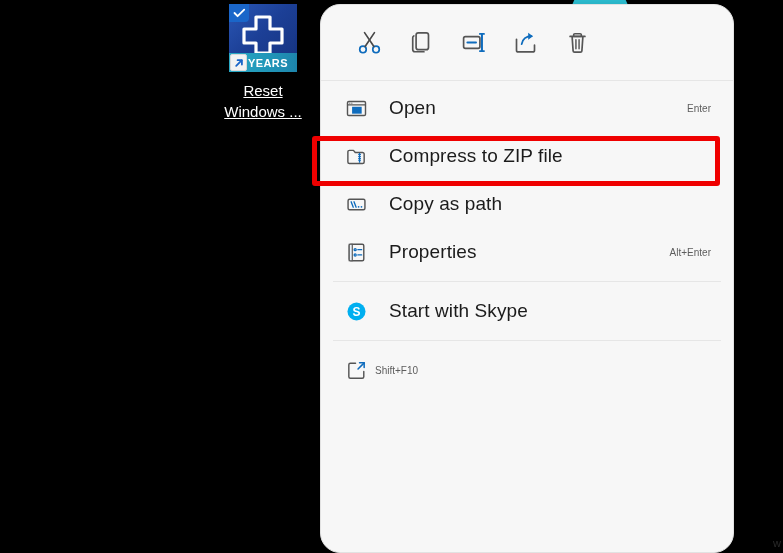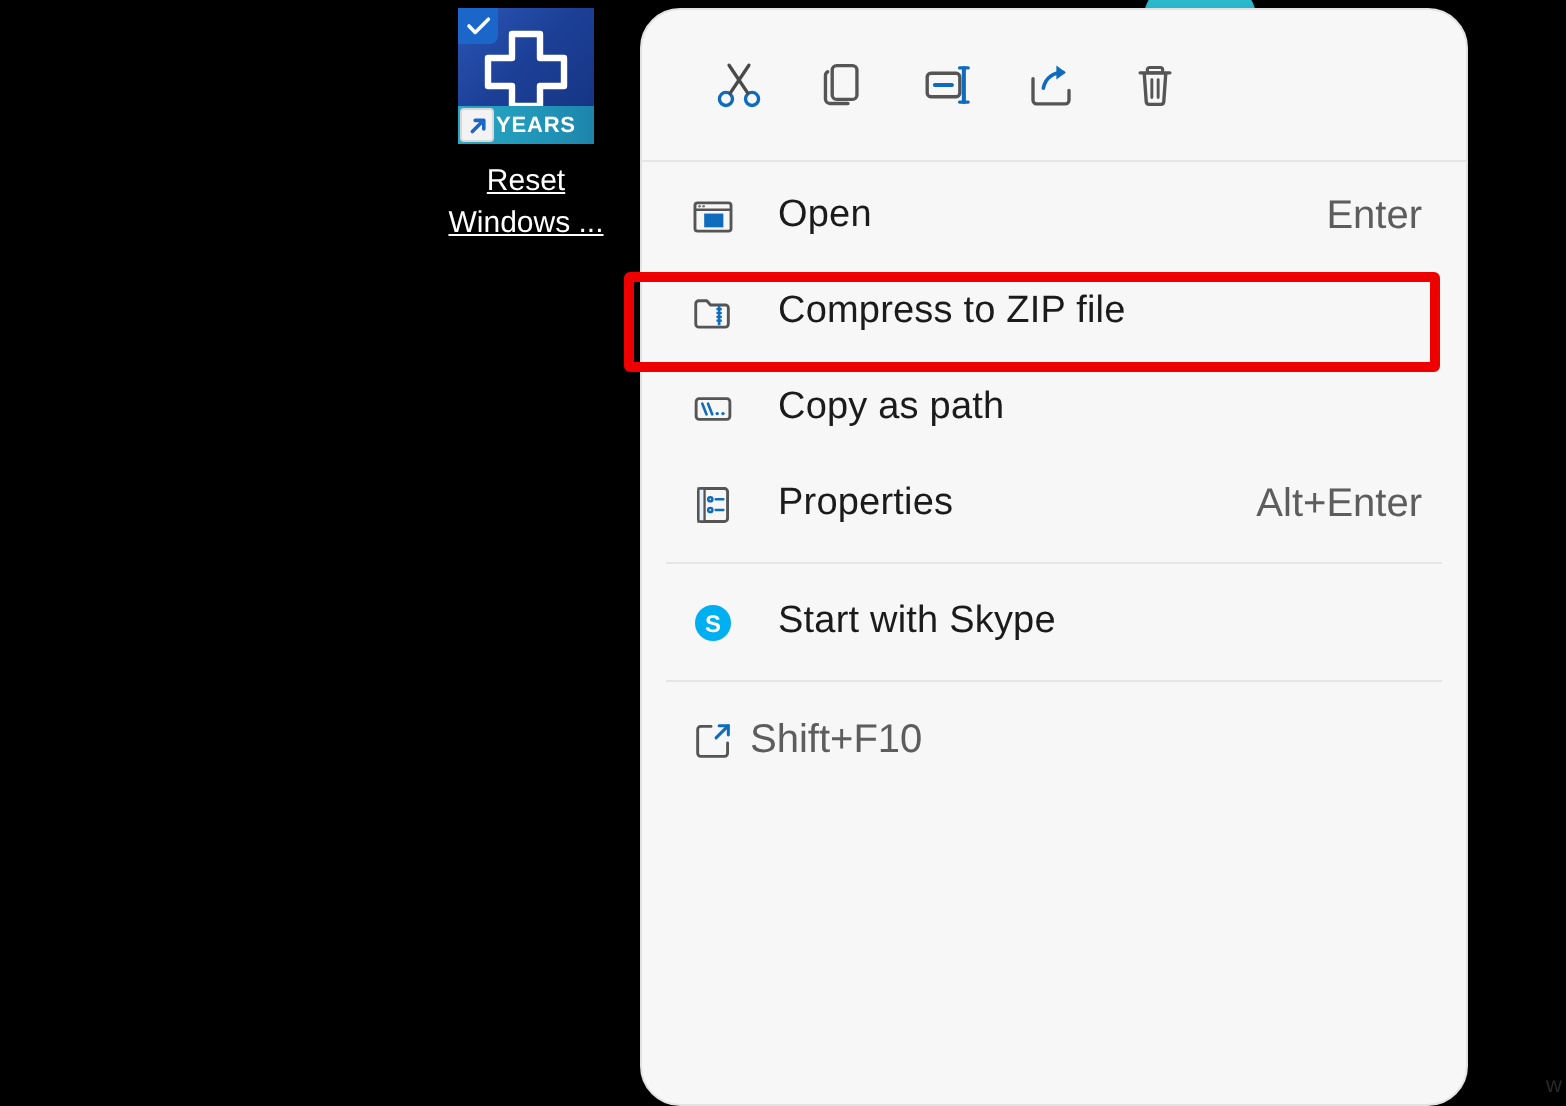--- a/index.html
+++ b/index.html
@@ -143,21 +143,21 @@
   .mi-icon svg { display: block; }
   .mi-label {
     flex: 1;
     font-size: 19px;
     color: #1b1b1b;
     font-family: "Liberation Sans", sans-serif;
     letter-spacing: 0.1px;
     padding-left: 14px;
   }
   .mi-accel {
-    font-size: 20px;
+    font-size: 10px;
     color: #5d5d5d;
     font-family: "Liberation Sans", sans-serif;
   }
 
   
   .menu-item.highlighted {
     background: #ffffff;
   }
   .redbox {
     position: absolute;

